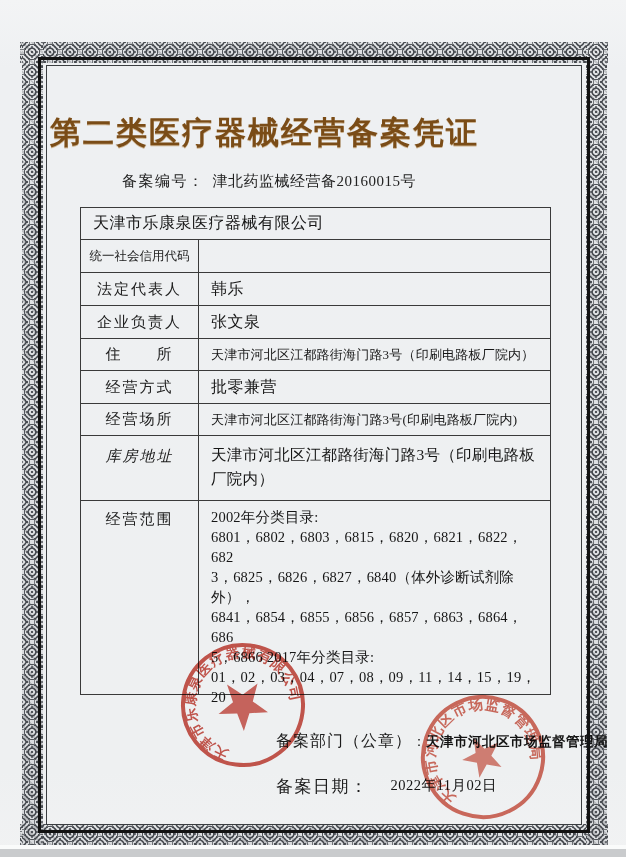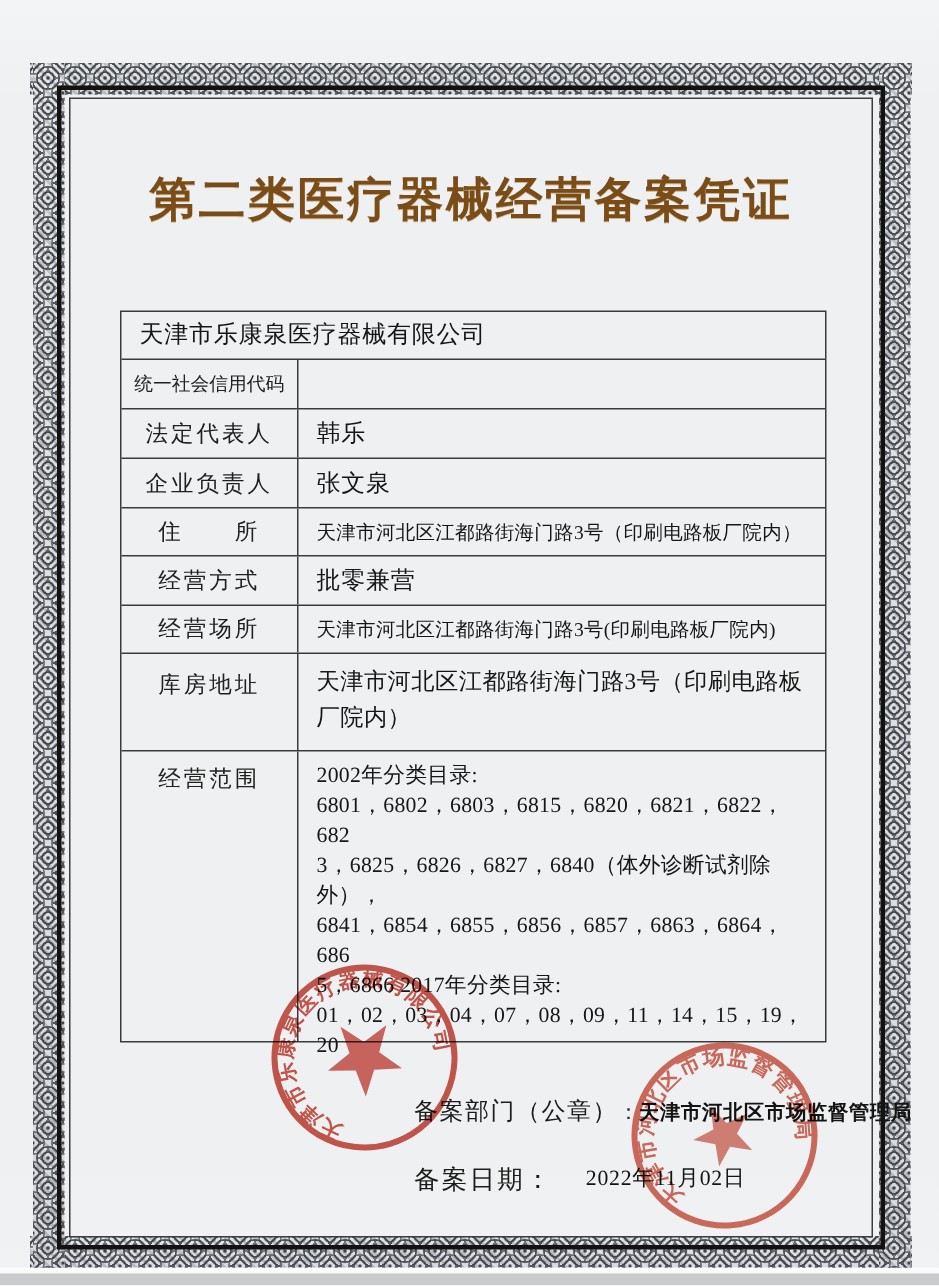--- a/index.html
+++ b/index.html
@@ -20,42 +20,42 @@
   .gband.top{left:20px;right:18px;top:42px;height:21px;}
   .gband.bottom{left:20px;right:18px;top:824px;height:21px;}
   .gband.left{left:22px;top:42px;width:21px;height:803px;}
   .gband.right{right:19px;top:42px;width:21px;height:803px;}
   .frame-outer{position:absolute;z-index:2;left:38px;top:57px;right:36px;bottom:24px;border:3px solid #121212;}
   .frame-inner{position:absolute;z-index:2;left:46px;top:65px;right:44px;bottom:32px;border:1px solid #3a3d40;}
   .scan-strip-a{position:absolute;left:0;right:0;bottom:8px;height:4px;background:#fafbfb;z-index:0;}
   .scan-strip-b{position:absolute;left:0;right:0;bottom:0;height:8px;background:#c9cbcd;z-index:0;}
 
   .title{
-    position:absolute;z-index:3;left:50px;right:48px;top:112px;text-align:center;
+    position:absolute;z-index:3;left:50px;right:48px;top:112px;text-align:left;
     font-size:31px;font-weight:bold;letter-spacing:2px;color:#7a4c17;
     text-shadow:0 1px 0 rgba(178,130,66,.55);
   }
   .record-no{position:absolute;z-index:3;left:122px;top:172px;font-size:15px;letter-spacing:.5px;color:#222;}
   .record-no .lab{letter-spacing:1.5px;margin-right:8px;}
 
   .info-table{
     position:absolute;z-index:3;left:80px;top:207px;width:471px;
     border:1.5px solid #3a3a3a;box-sizing:border-box;background:rgba(255,255,255,.0);
   }
   .trow{display:flex;border-bottom:1px solid #3a3a3a;box-sizing:border-box;}
   .trow:last-child{border-bottom:none;}
   .r1{height:32px}.r2{height:33px}.r3{height:33px}.r4{height:33px}.r5{height:32px}
   .r6{height:33px}.r7{height:32px}.r8{height:65px}.r9{height:193px}
   .cell-label{
     width:118px;flex:0 0 118px;border-right:1px solid #3a3a3a;box-sizing:border-box;
     display:flex;align-items:center;justify-content:center;
     font-size:15px;letter-spacing:2px;color:#202020;text-align:center;
   }
   .lbl-sm{font-size:12.5px;letter-spacing:0;}
-  .r8 .cell-label{align-items:flex-start;padding-top:11px;}
+  .r8 .cell-label{align-items:flex-start;padding-top:11px;font-style:italic;}
   .r9 .cell-label{align-items:flex-start;padding-top:9px;}
   .cell-value{
     flex:1;display:flex;align-items:center;padding-left:12px;padding-right:6px;
     box-sizing:border-box;color:#161616;
   }
   .v-lg{font-size:16px;letter-spacing:.5px;}
   .v-code{font-size:16px;letter-spacing:.6px;}
   .v-sm{font-size:13px;letter-spacing:.2px;}
   .v-md{font-size:15.5px;letter-spacing:.3px;line-height:1.55;}
   .r8 .cell-value{align-items:flex-start;padding-top:7px;white-space:pre-line;}
@@ -83,20 +83,23 @@
   <div class="gband bottom"></div>
   <div class="gband left"></div>
   <div class="gband right"></div>
   <div class="frame-outer"></div>
   <div class="frame-inner"></div>
   <div class="scan-strip-a"></div>
   <div class="scan-strip-b"></div>
 
   <div class="title">第二类医疗器械经营备案凭证</div>
 
+  <div class="record-no">
+    <span class="lab">备案编号：</span><span>津北药监械经营备20160015号</span>
+  </div>
 
   <div class="info-table">
     <div class="trow r1">
       <div class="cell-value v-lg">天津市乐康泉医疗器械有限公司</div>
     </div>
     <div class="trow r2">
       <div class="cell-label lbl-sm">统一社会信用代码</div>
     </div>
     <div class="trow r3">
       <div class="cell-label">法定代表人</div>

